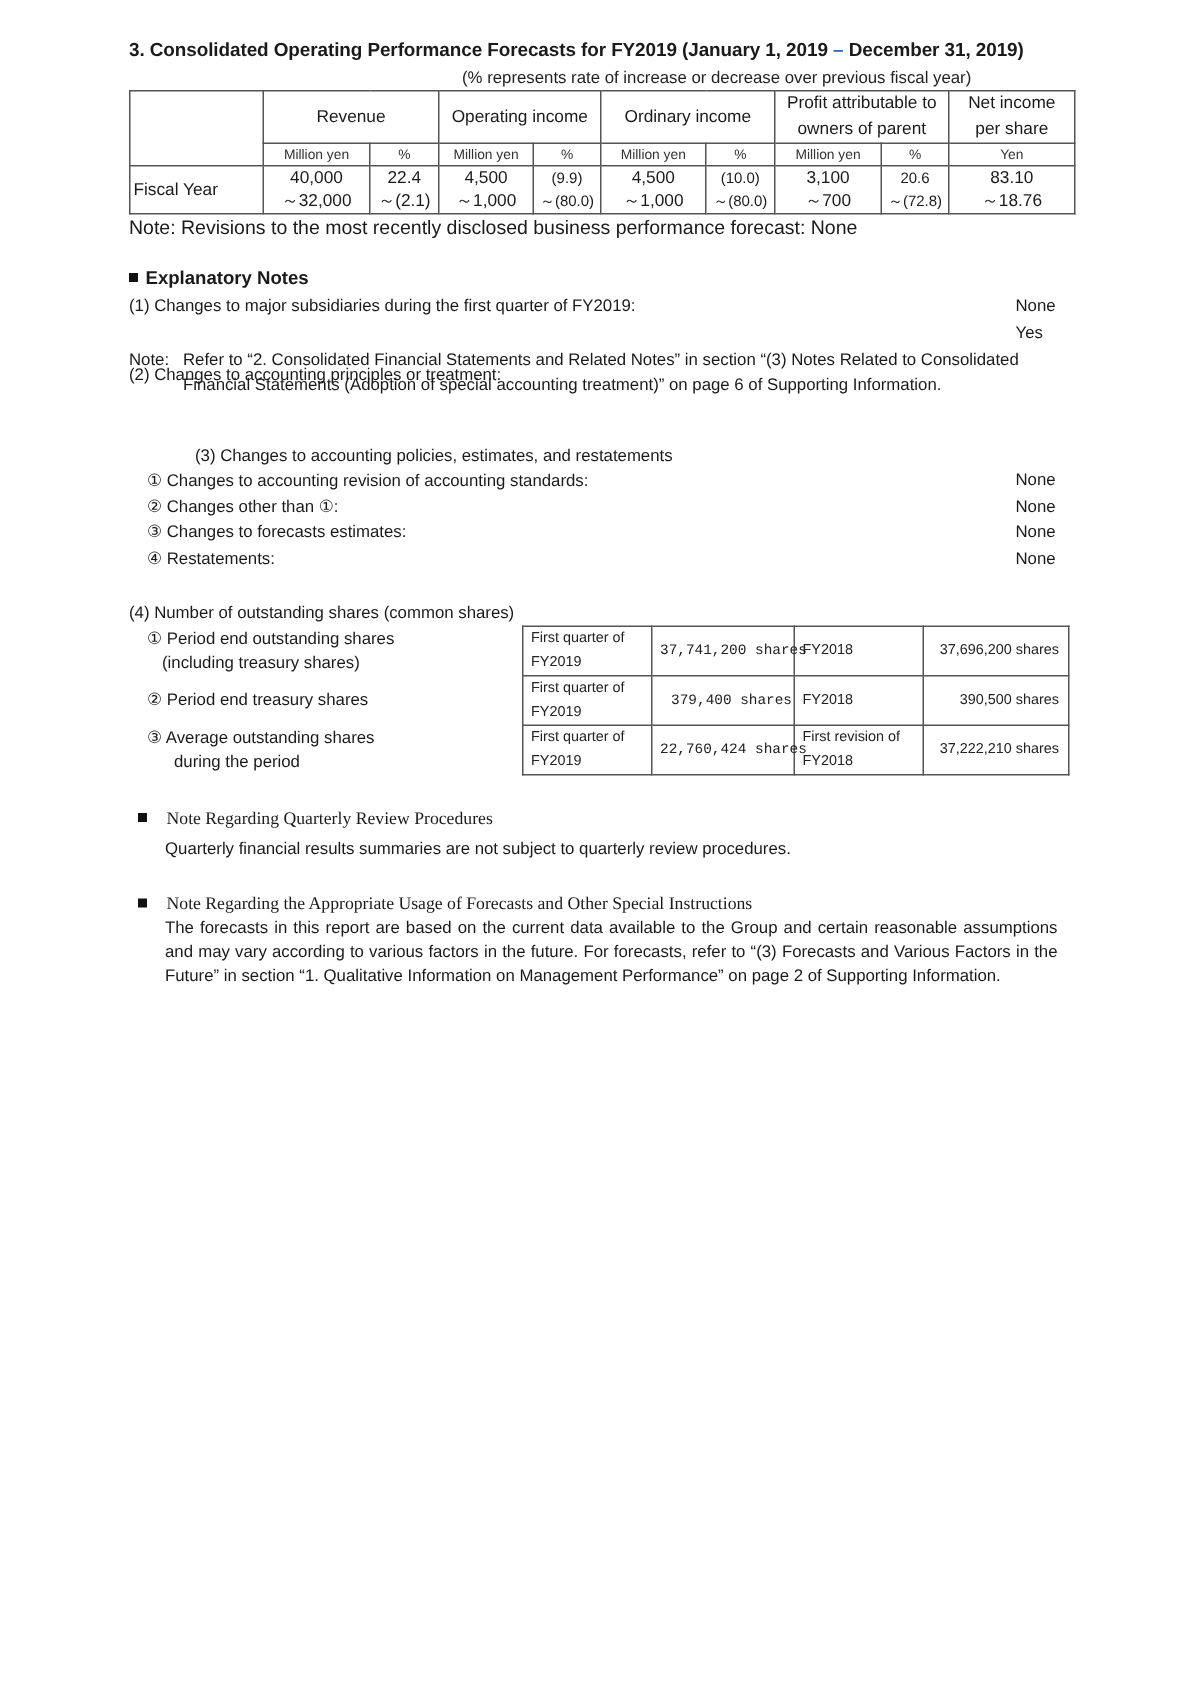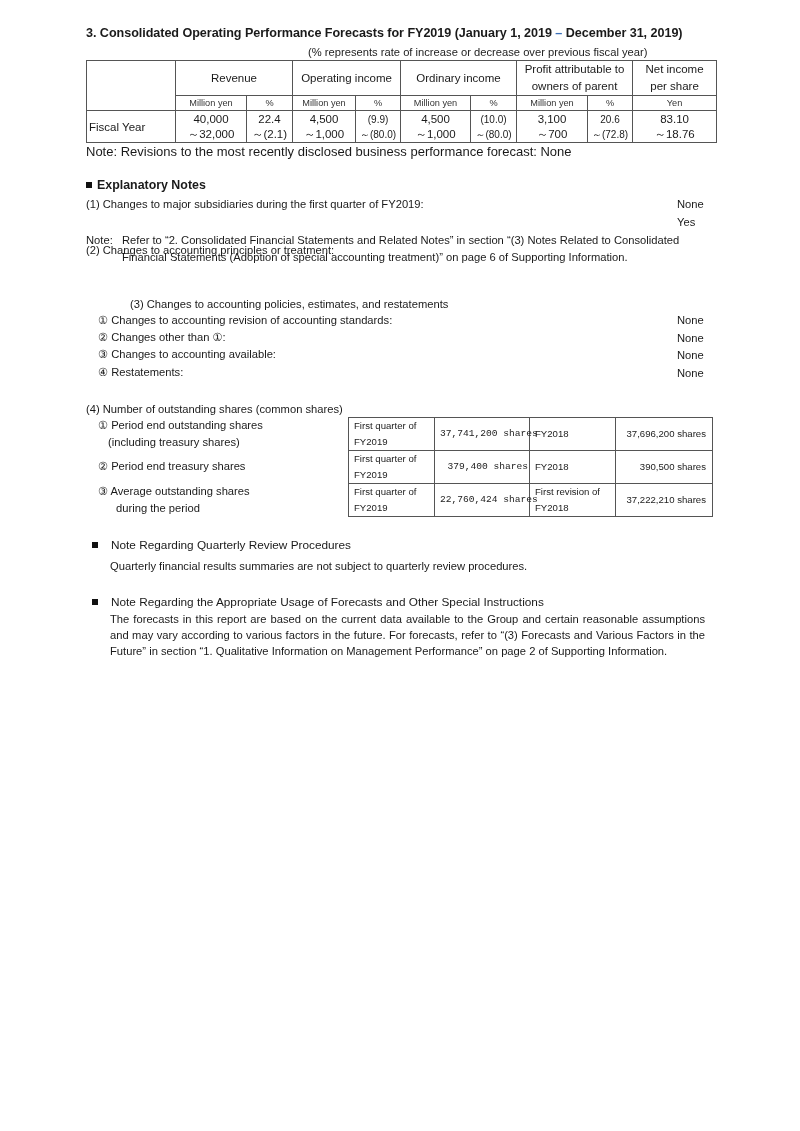--- a/index.html
+++ b/index.html
@@ -36,21 +36,21 @@
 
   table.sh {
     position: absolute; left: 348px; top: 417px; width: 364px;
     border-collapse: collapse; table-layout: fixed;
   }
   table.sh td { border: 1px solid #555; font-size: 9.6px; height: 32px; padding: 0 5px; line-height: 16px; color: #222; }
   table.sh td.num { text-align: right; padding-right: 1px; white-space: nowrap; font-family: Liberation Mono, monospace; }
   table.sh td.num2 { text-align: right; padding-right: 6px; white-space: nowrap; }
 
   .bul { left: 92px; font-size: 11.8px; white-space: nowrap; }
-  .bul .t { margin-left: 8px; }
+  .bul .t { margin-left: 8px; font-family: Liberation Serif, serif; }
   .para { left: 110px; width: 595px; font-size: 11.2px; line-height: 16px; text-align: justify; }
 </style>
 </head>
 <body>
 
 <div class="abs title">
   <span>3. Consolidated Operating Performance Forecasts for FY2019 (January 1, 2019 </span><span class="dash">–</span><span> December 31, 2019)</span>
 </div>
 <div class="abs pct-note">(% represents rate of increase or decrease over previous fiscal year)</div>
 
@@ -122,21 +122,21 @@
 <div class="abs note2">
   <span class="lbl">Note:</span>
   <div class="body">Refer to “2. Consolidated Financial Statements and Related Notes” in section “(3) Notes Related to Consolidated Financial Statements (Adoption of special accounting treatment)” on page 6 of Supporting Information.</div>
 </div>
 
 <div class="abs line" style="left:86px; top:298px;margin-left:44px;">(3) Changes to accounting policies, estimates, and restatements</div>
 <div class="abs line" style="left:98px; top:314px;">① Changes to accounting revision of accounting standards:</div>
 <div class="abs right-val" style="left:677px; top:314px;">None</div>
 <div class="abs line" style="left:98px; top:331px;">② Changes other than ①:</div>
 <div class="abs right-val" style="left:677px; top:332px;">None</div>
-<div class="abs line" style="left:98px; top:348px;">③ Changes to accounting available:</div>
+<div class="abs line" style="left:98px; top:348px;">③ Changes to forecasts estimates:</div>
 <div class="abs right-val" style="left:677px; top:349px;">None</div>
 <div class="abs line" style="left:98px; top:366px;">④ Restatements:</div>
 <div class="abs right-val" style="left:677px; top:367px;">None</div>
 
 <div class="abs line" style="left:86px; top:403px;">(4) Number of outstanding shares (common shares)</div>
 <div class="abs line" style="left:98px; top:419px;">① Period end outstanding shares</div>
 <div class="abs line" style="left:108px; top:436px;">(including treasury shares)</div>
 <div class="abs line" style="left:98px; top:460px;">② Period end treasury shares</div>
 <div class="abs line" style="left:98px; top:485px;">③ Average outstanding shares</div>
 <div class="abs line" style="left:116px; top:502px;">during the period</div>

